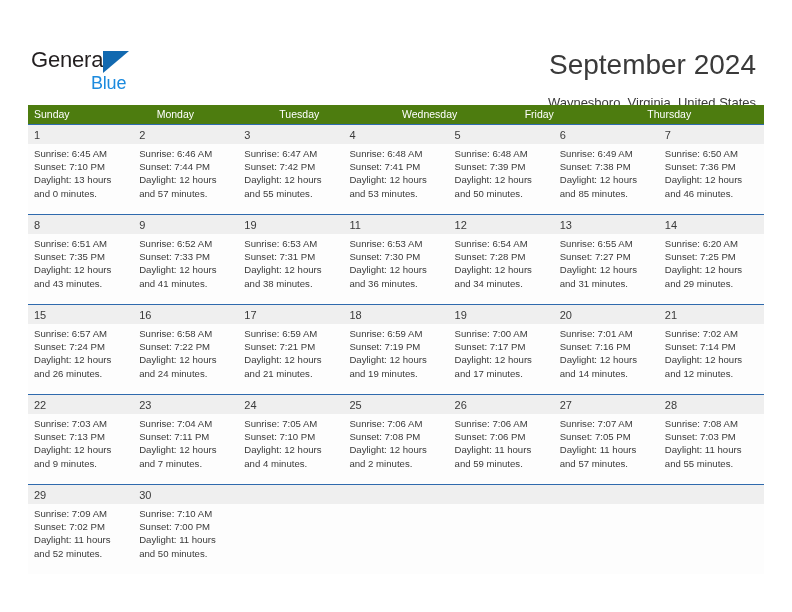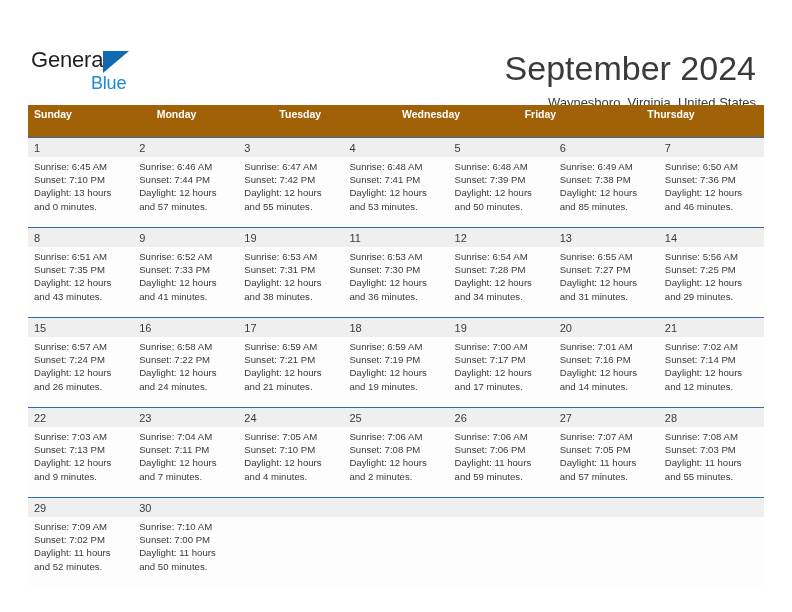--- a/index.html
+++ b/index.html
@@ -60,21 +60,21 @@
     top: 23px;
     font-size: 18px;
     letter-spacing: -0.2px;
     color: #1b8ade;
     line-height: 24px;
   }
   .title {
     position: absolute;
     right: 36px;
     top: 33px;
-    font-size: 34px;
+    font-size: 28px;
     color: #3a3a3a;
     text-align: right;
     white-space: nowrap;
   }
   .subtitle {
     position: absolute;
     right: 36px;
     top: 79px;
     font-size: 13px;
     color: #3a3a3a;
@@ -85,23 +85,22 @@
   
   .calendar {
     position: absolute;
     left: 28px;
     top: 105px;
     width: 736px;
   }
   .dow-row {
     display: flex;
     width: 736px;
-    height: 32px;
-    background: #a16207;
-    font-weight: bold;
+    height: 19px;
+    background: #4d7c0f;
   }
   .dow {
     flex: 1 1 0;
     font-size: 10.5px;
     color: #ffffff;
     line-height: 19px;
     padding-left: 6px;
     box-sizing: border-box;
     overflow: hidden;
     white-space: nowrap;
@@ -306,21 +305,21 @@
           <div class="ln">Sunrise: 6:55 AM</div>
           <div class="ln">Sunset: 7:27 PM</div>
           <div class="ln">Daylight: 12 hours</div>
           <div class="ln">and 31 minutes.</div>
         </div>
       </div>
       <div class="day">
         <div class="day-band"></div>
         <div class="day-num">14</div>
         <div class="day-lines">
-          <div class="ln">Sunrise: 5:56 AM</div>
+          <div class="ln">Sunrise: 6:20 AM</div>
           <div class="ln">Sunset: 7:25 PM</div>
           <div class="ln">Daylight: 12 hours</div>
           <div class="ln">and 29 minutes.</div>
         </div>
       </div>
     </div>
 
     <div class="week">
       <div class="day">
         <div class="day-band"></div>

